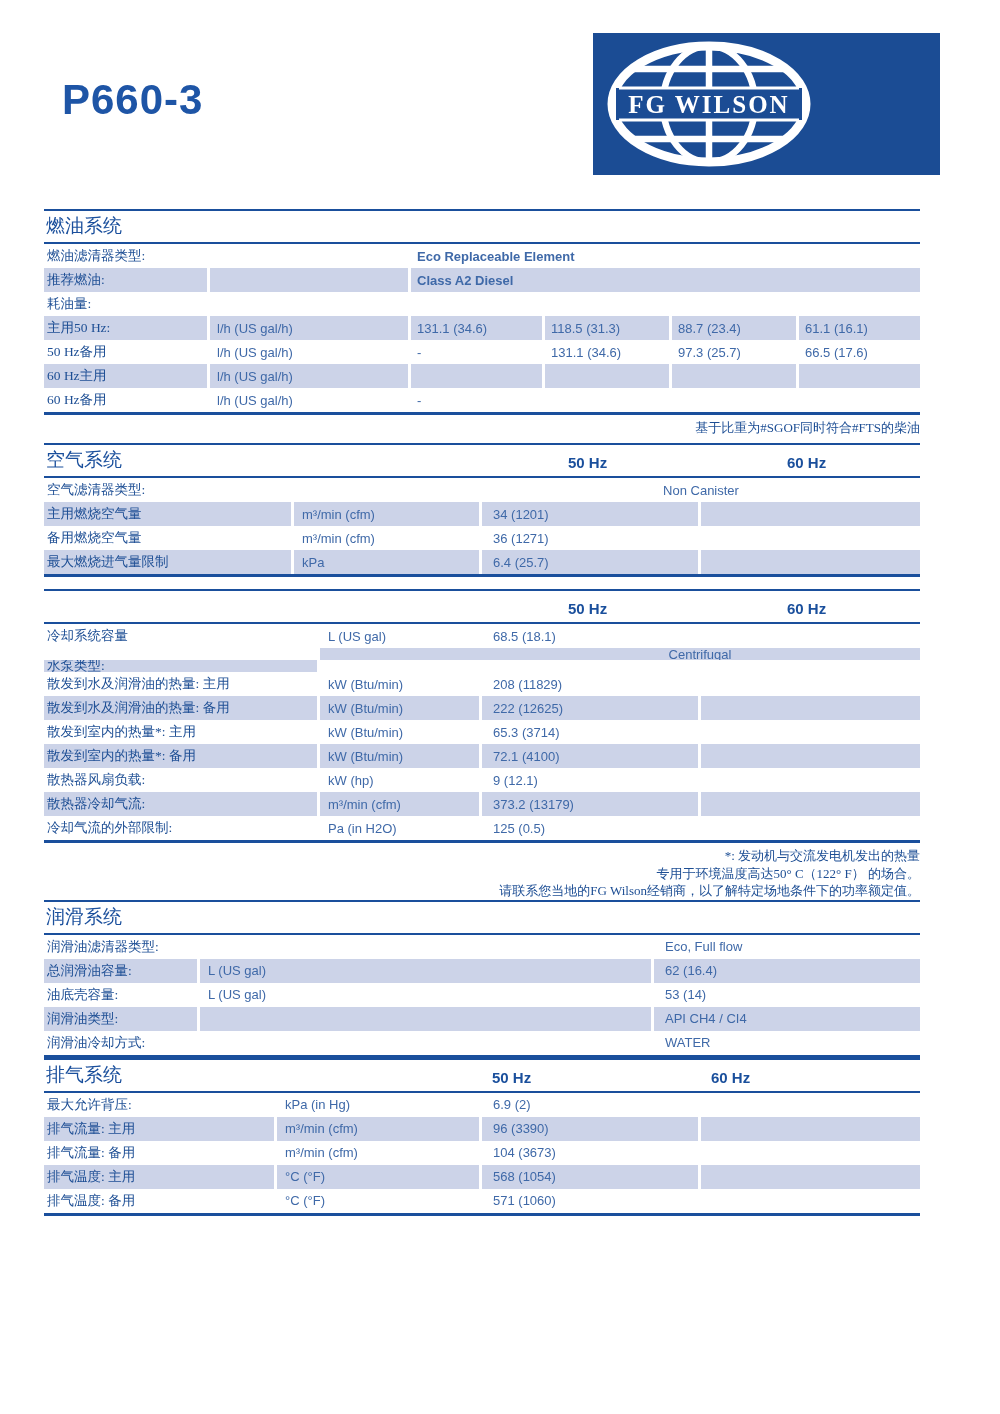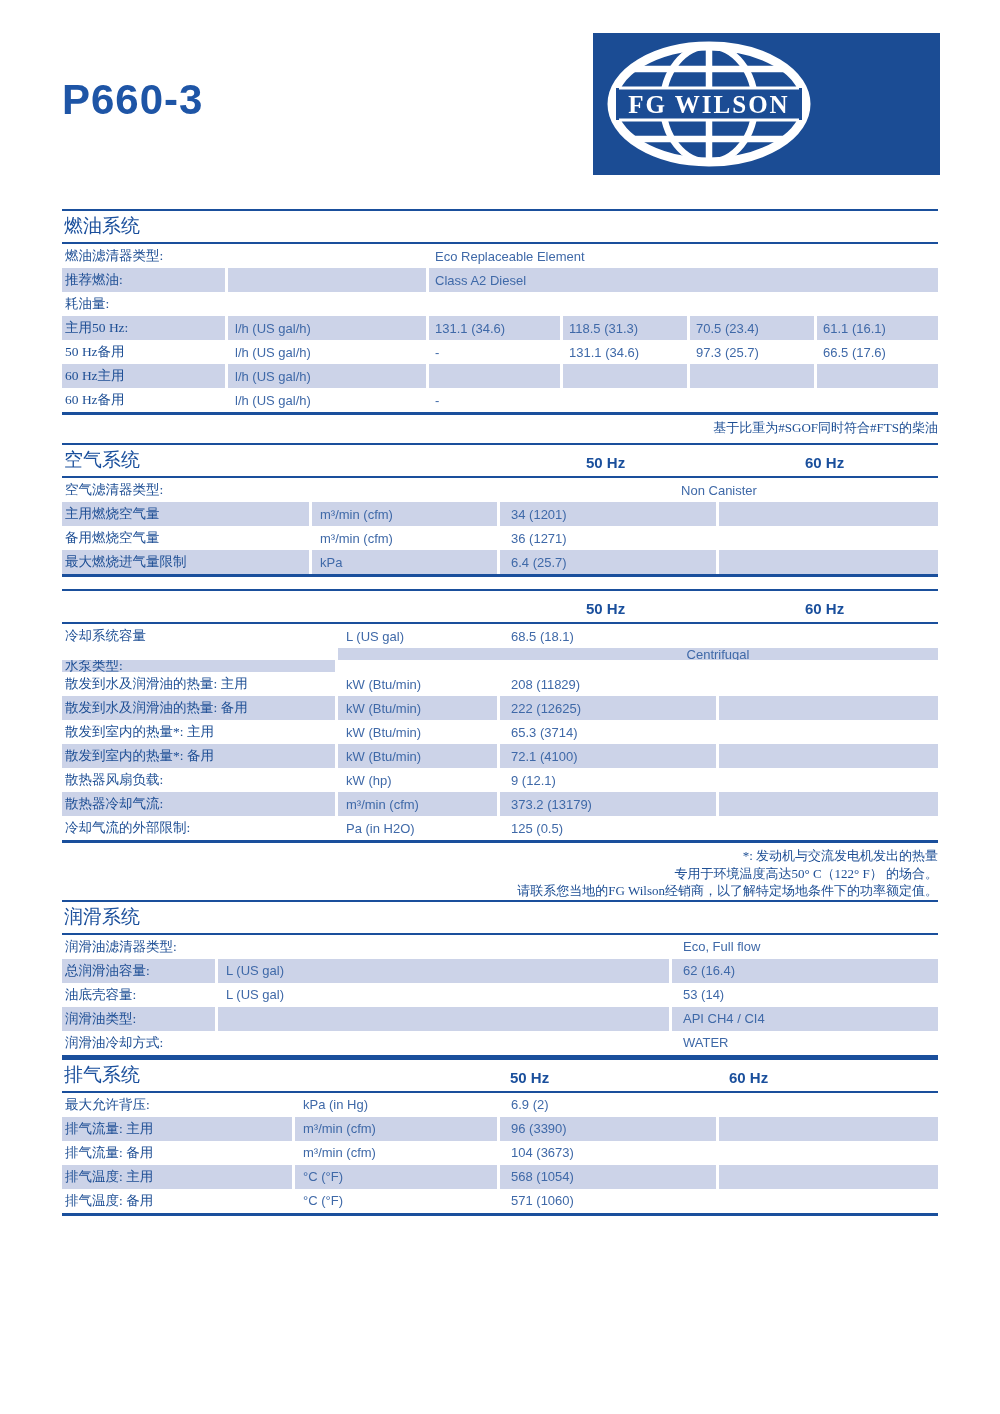--- a/index.html
+++ b/index.html
@@ -13,21 +13,21 @@
   body{
     width:1000px;height:1414px;position:relative;
     font-family:"Liberation Sans",sans-serif;
     -webkit-font-smoothing:antialiased;
   }
   .model{
     position:absolute;left:62px;top:76px;
     font-size:42px;font-weight:600;color:#1e55a6;letter-spacing:1px;
   }
   .logo{position:absolute;left:593px;top:33px;width:347px;height:142px;}
-  .tables{position:absolute;left:62px;top:209px;width:876px;}
+  .tables{position:absolute;left:44px;top:209px;width:876px;}
 
   .section{margin-bottom:0;}
   .m-fuel{margin-bottom:5px;}
   .m-air{margin-bottom:12px;}
 
   .sec-head{
     display:grid;column-gap:3px;height:31px;align-items:end;
     border-top:2px solid var(--line);
     border-bottom:2px solid var(--line);
   }
@@ -62,21 +62,21 @@
     font-size:13.5px;color:var(--label);padding-left:3px;
   }
   .unit{font-size:13px;color:var(--value);padding-left:8px;}
   .val {font-size:13px;color:var(--value);padding-left:11px;}
   .g-fuel .unit{padding-left:7px;}
   .g-fuel .val{padding-left:6px;}
   .ph{
     font-family:"Liberation Serif",serif;
     font-size:13.5px;color:var(--label);padding-left:6px;margin-top:23px;
   }
-  .sp-fuel{grid-column:3/7;padding-left:140px;}
+  .sp-fuel{grid-column:3/7;padding-left:140px;font-weight:bold;}
   .sp-right{grid-column:3/5;justify-content:center;padding-left:0;}
   .sp-mid{grid-column:2/5;justify-content:center;padding-left:160px;}
 
   .sec-end{border-top:3px solid var(--line);height:0;}
 
   .note{
     font-family:"Liberation Serif",serif;
     font-size:13px;color:var(--label);
     padding:4px 0 1px 2px;white-space:nowrap;text-align:right;
   }
@@ -130,21 +130,21 @@
       <div class="cell ph">110 %负载时</div>
       <div class="cell ph">100 %负载时</div>
       <div class="cell ph">75 %负载时</div>
       <div class="cell ph">50 %负载时</div>
     </div>
     <div class="row g-fuel shade">
       <div class="cell label">主用50 Hz:</div>
       <div class="cell unit">l/h (US gal/h)</div>
       <div class="cell val">131.1 (34.6)</div>
       <div class="cell val">118.5 (31.3)</div>
-      <div class="cell val">70.5 (23.4)</div>
+      <div class="cell val">88.7 (23.4)</div>
       <div class="cell val">61.1 (16.1)</div>
     </div>
     <div class="row g-fuel">
       <div class="cell label">50 Hz备用</div>
       <div class="cell unit">l/h (US gal/h)</div>
       <div class="cell val">-</div>
       <div class="cell val">131.1 (34.6)</div>
       <div class="cell val">97.3 (25.7)</div>
       <div class="cell val">66.5 (17.6)</div>
     </div>

